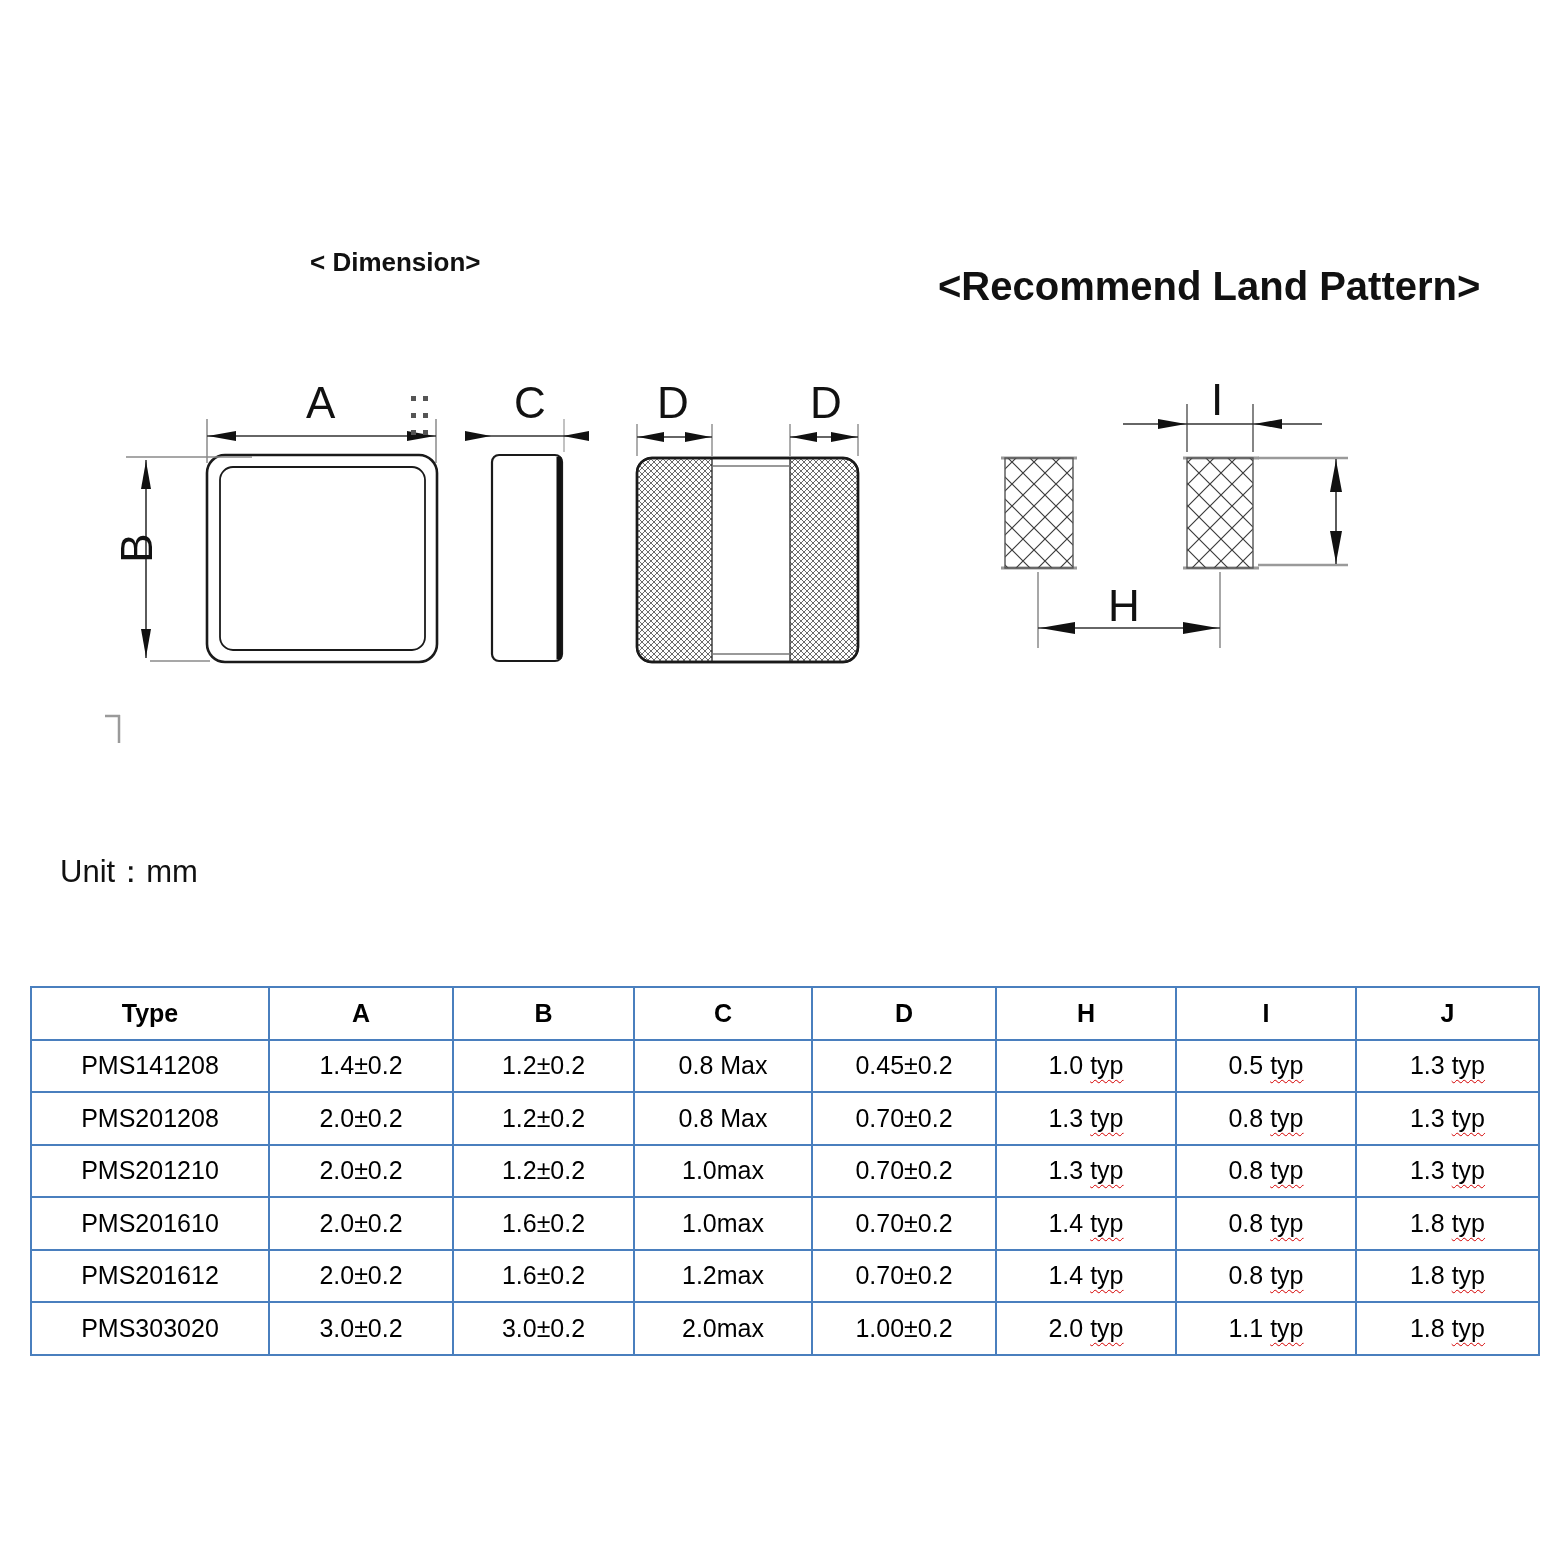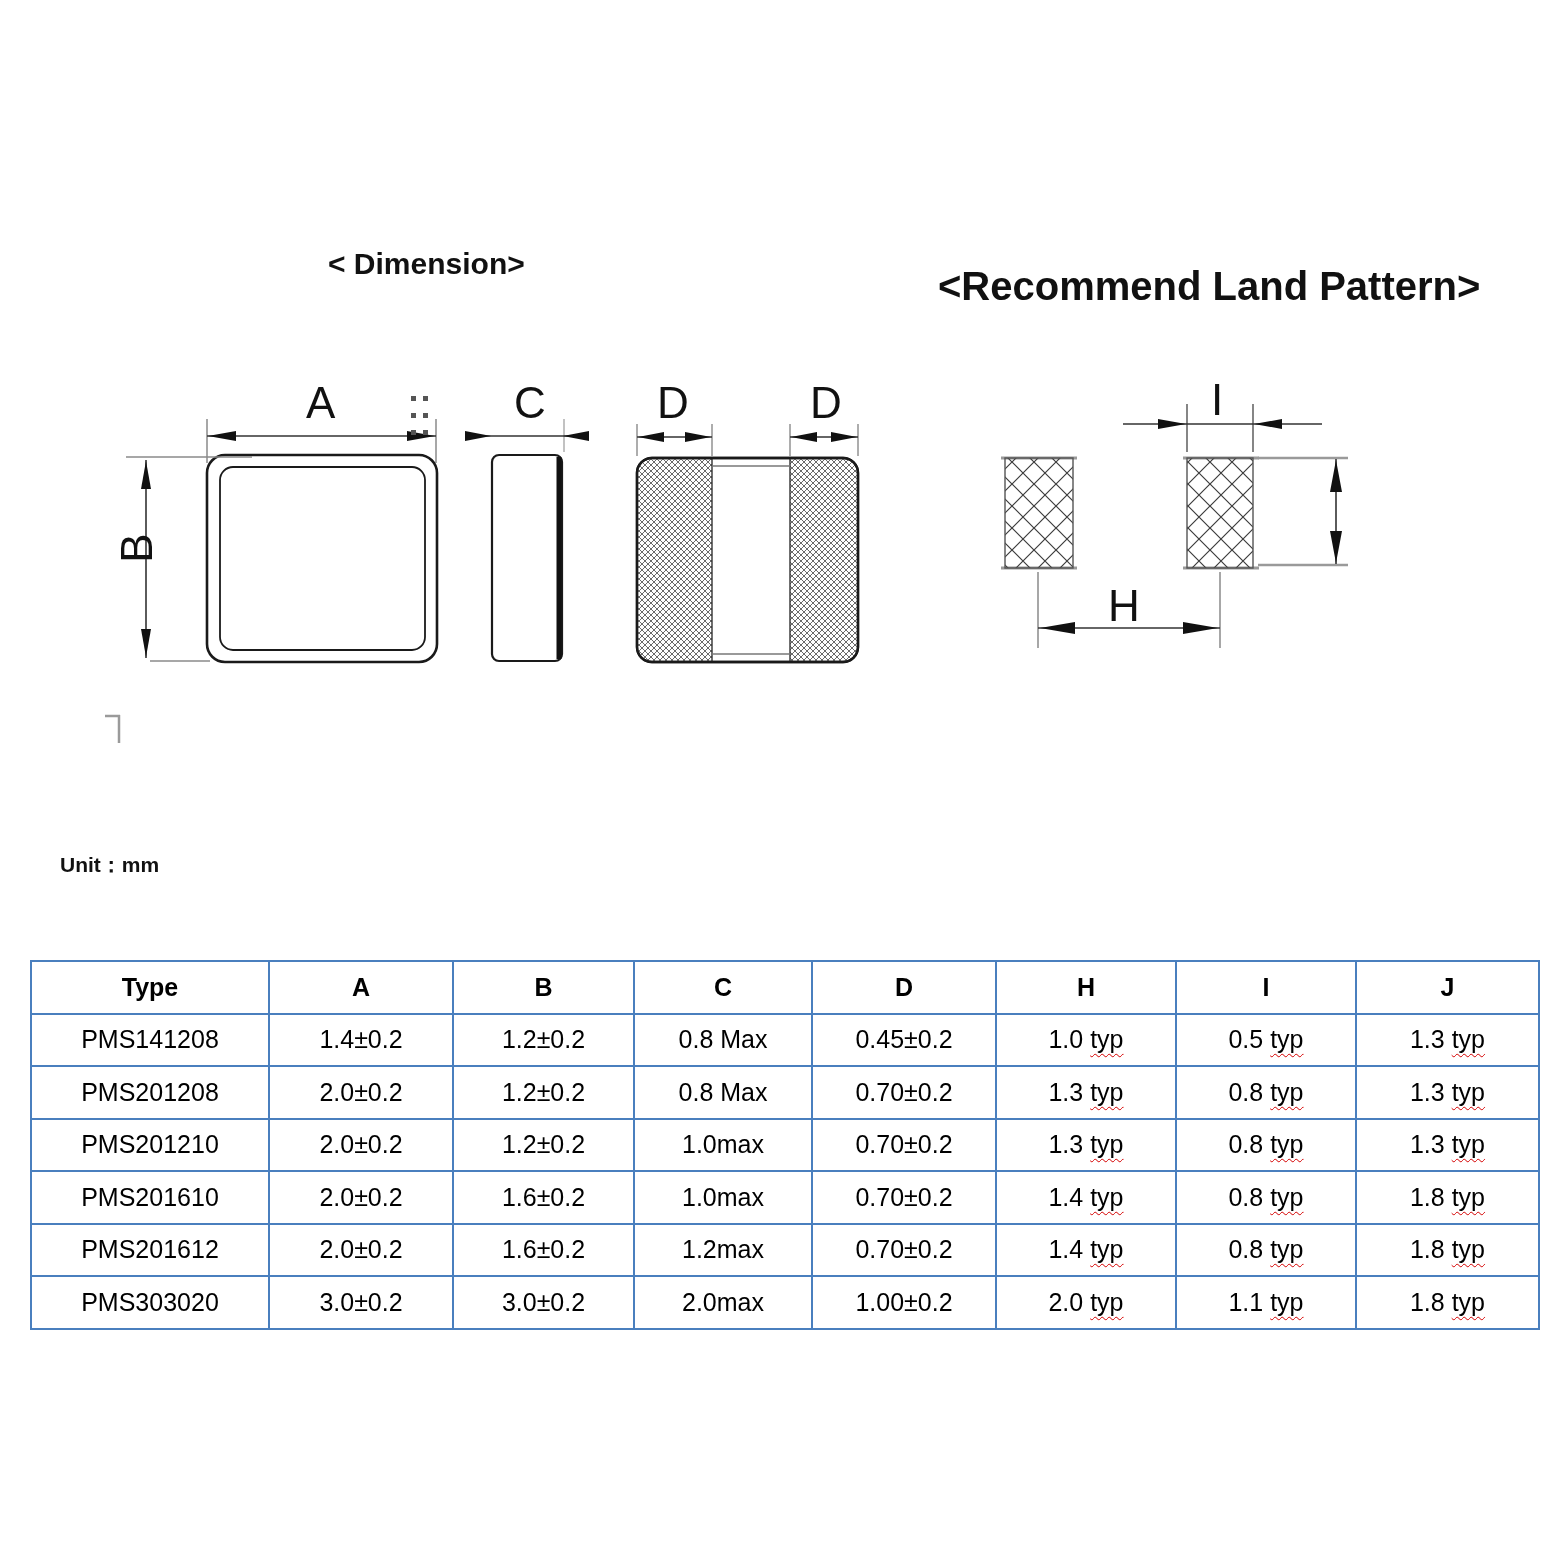--- a/index.html
+++ b/index.html
@@ -1,36 +1,36 @@
 <!DOCTYPE html>
 <html><head>
 <meta charset="utf-8">
 <style>
   html,body{margin:0;padding:0;background:#ffffff;}
   body{font-family:"Liberation Sans","DejaVu Sans",sans-serif;color:#000;}
   #page{position:relative;width:1562px;height:1562px;background:#fff;overflow:hidden;}
 
   .title{position:absolute;font-weight:bold;white-space:nowrap;color:#111;}
-  #dimension-title{left:328px;top:247px;font-size:30px;}
+  #dimension-title{left:310px;top:247px;font-size:26px;}
   #landpattern-title{left:938px;top:264px;font-size:40px;}
-  #unit-label{left:60px;top:851px;font-size:21px;font-weight:bold;}
+  #unit-label{left:60px;top:851px;font-size:31px;font-weight:normal;}
 
   .dimlabel{position:absolute;font-size:44px;line-height:1;color:#111;white-space:nowrap;}
   #label-A{left:306px;top:381px;}
   #label-B{left:122px;top:526px;transform:rotate(-90deg);transform-origin:center;}
   #label-C{left:514px;top:381px;}
   #label-D-left{left:657px;top:381px;}
   #label-D-right{left:810px;top:381px;}
   #label-I{left:1211px;top:378px;}
   #label-H{left:1108px;top:584px;}
 
   svg{position:absolute;left:0;top:0;}
 
   
-  #spec-table-wrap{position:absolute;left:30px;top:960px;width:1296px;}
+  #spec-table-wrap{position:absolute;left:30px;top:986px;width:1296px;}
   table.spec{border-collapse:collapse;table-layout:fixed;width:1508px;background:#fff;}
   table.spec th, table.spec td{
     border:2px solid #4a7fbe;
     text-align:center;vertical-align:middle;
     height:50.5px;padding:0;
     font-size:25px;color:#000;
     overflow:hidden;white-space:nowrap;
   }
   table.spec th{font-weight:bold;}
   .typ{

